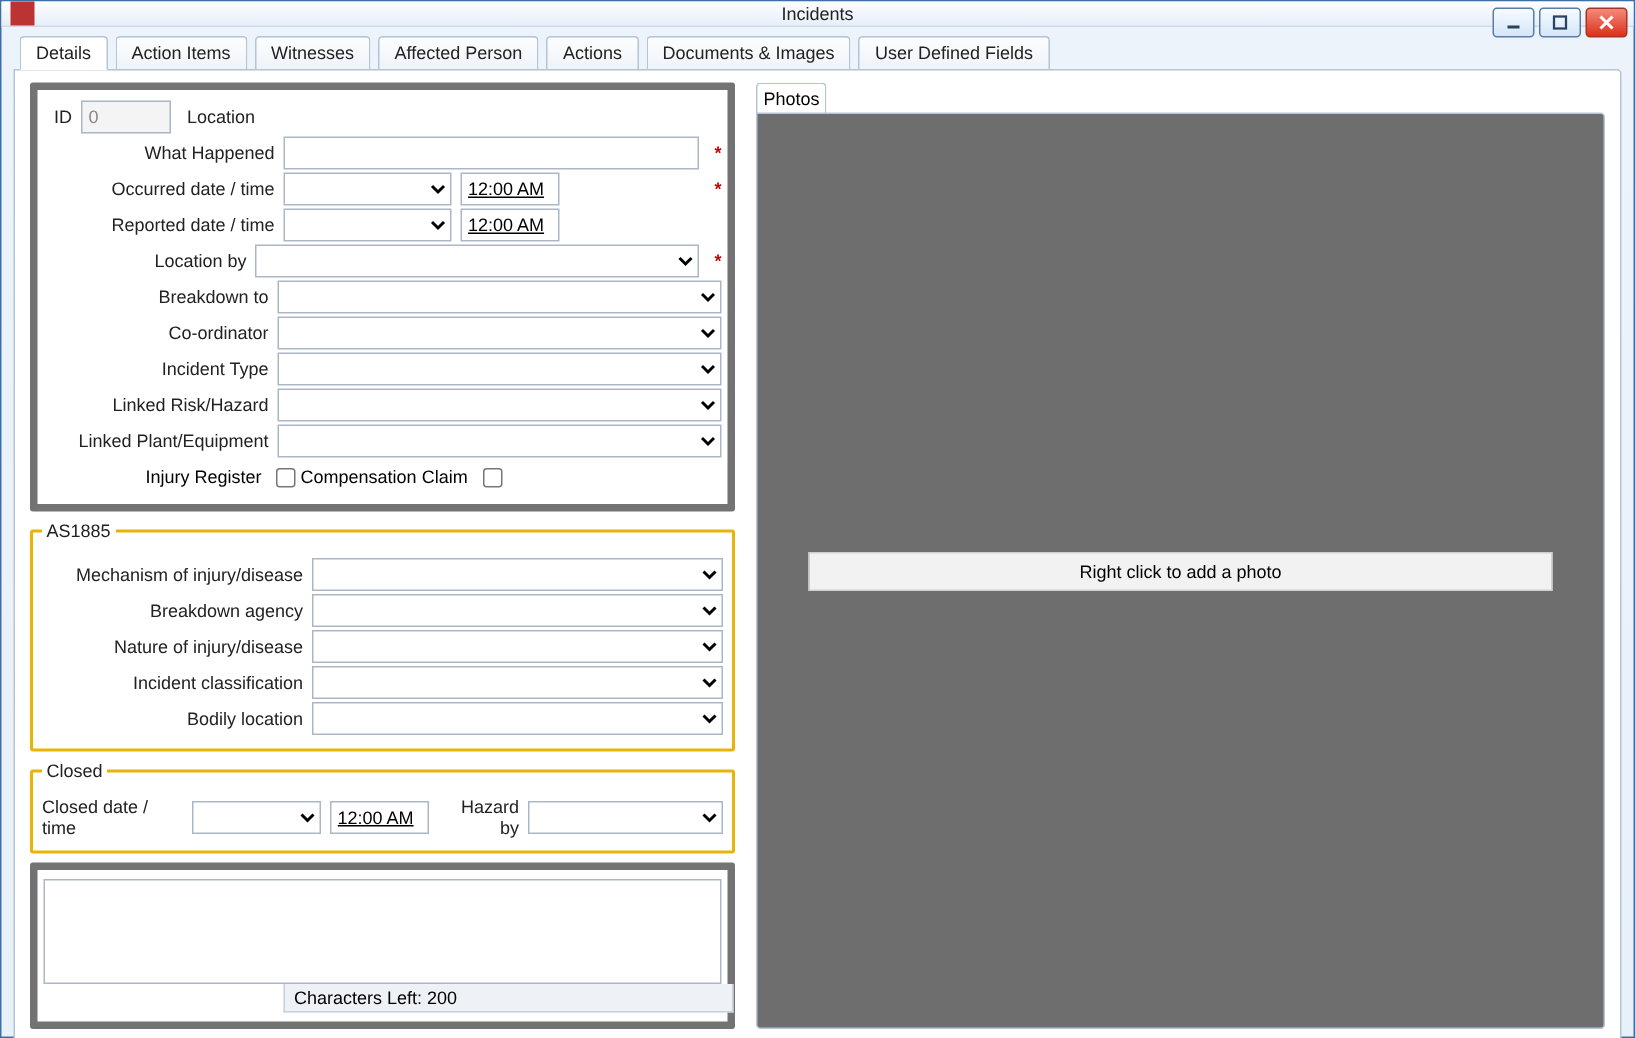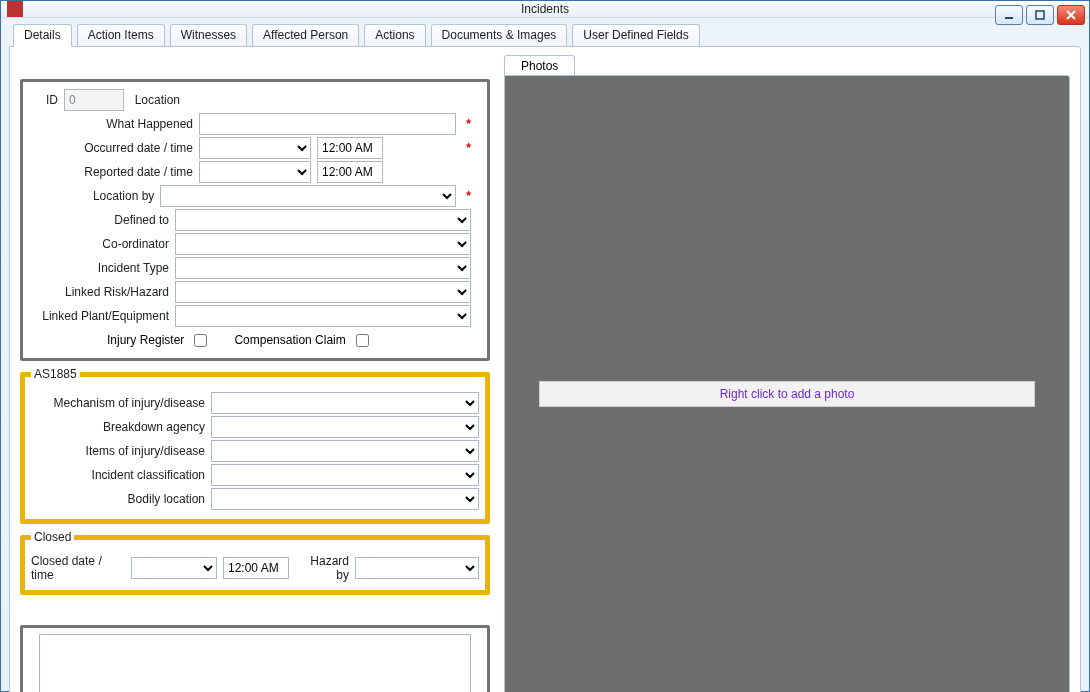--- a/index.html
+++ b/index.html
@@ -23,45 +23,45 @@
 
 .left-col { width:470px; display:flex; flex-direction:column; gap:6px; }
 .right-col { flex:1; display:flex; flex-direction:column; }
 
 .form-row { display:flex; align-items:center; min-height:24px; }
 .form-row .lbl { width:160px; text-align:right; padding-right:6px; color:#222; }
 .form-row .lbl.sm { width:90px; }
 .form-row .ctrl { flex:1; display:flex; align-items:center; gap:6px; }
 input.text, select, input.time { border:1px solid #abb7c7; background:#fff; height:22px; padding:2px 4px; }
 input.text[disabled] { background:#f4f4f4; color:#888; }
-input.time { width:66px; }
+input.time { width:66px;text-decoration:underline; }
 select { padding:1px 2px; }
 select.full { width:296px; }
 select.date { width:112px; }
 .req { color:#c00; font-weight:bold; margin-left:4px; }
-fieldset { border:5px solid #eab308; border-radius:2px; margin:0; padding:10px 6px 8px; }
+fieldset { border:2px solid #eab308; border-radius:2px; margin:0; padding:10px 6px 8px; }
 fieldset legend { color:#222; padding:0 3px; }
-.check-row { display:flex; align-items:center; gap:24px; margin-left:68px;}
+.check-row { display:flex; align-items:center; margin-left:68px;}
 .check-row label { display:flex; align-items:center; gap:6px; }
 .notes-row { display:flex; }
 .notes-row .lbl { width:160px; text-align:right; padding-right:6px; padding-top:4px; }
 textarea.notes { flex:1; height:70px; border:1px solid #abb7c7; resize:none; padding:3px; }
 .char-left { margin-left:160px; border:1px solid #c6d1df; border-top:none; background:#eef1f5; padding:2px 6px; width:300px; }
 
 .photo-tab-wrap { display:flex; margin-bottom:-1px; }
-.photo-tab { border:1px solid #b5c4d7; border-bottom:none; background:#fff; padding:3px 16px; border-radius:3px 3px 0 0; }
+.photo-tab { border:1px solid #b5c4d7; border-bottom:none; background:#fff; padding:3px 4px; border-radius:3px 3px 0 0; }
 .photo-area { flex:1; border:1px solid #b5c4d7; background:#6e6e6e; border-radius:0 3px 3px 3px; display:flex; align-items:center; justify-content:center; }
-.photo-hint { background:#f2f2f2; border:1px solid #cfcfcf; color:#6d28d9; padding:5px 10px; width:88%; text-align:center; }
+.photo-hint { background:#f2f2f2; border:1px solid #cfcfcf; color:#000000; padding:5px 10px; width:88%; text-align:center; }
 
 .button-row { display:flex; justify-content:flex-end; gap:10px; padding:8px 10px 6px; }
 .btn { width:78px; height:23px; border:1px solid #9bb0c8; background:linear-gradient(#fdfdfe,#e7eef7); border-radius:3px; cursor:pointer; }
 .btn.default { border:1px solid #3c7fb1; box-shadow:0 0 0 1px #7eb4ea inset; }
 .btn[disabled] { color:#9a9a9a; cursor:default; }
 
-.group { border:3px solid #737373; border-radius:2px; padding:6px 16px;margin-top:24px; }
+.group { border:5px solid #737373; border-radius:2px; padding:6px 4px; }
 </style>
 </head>
 <body>
 
 <div class="window">
   <div class="titlebar">
     <span class="app-icon"></span>
     <span class="title">Incidents</span>
     <div class="win-btns">
       <div class="win-btn">
@@ -126,21 +126,21 @@
               </div>
           </div>
           <div class="form-row">
             <span class="lbl">Location by</span>
             <div class="ctrl">
                 <select class="full"><option></option></select>
                 <span class="req">*</span>
               </div>
           </div>
           <div class="form-row">
-            <span class="lbl">Defined to</span>
+            <span class="lbl">Breakdown to</span>
             <div class="ctrl">
                 <select class="full"><option></option></select>
               </div>
           </div>
           <div class="form-row">
             <span class="lbl">Co-ordinator</span>
             <div class="ctrl">
                 <select class="full"><option></option></select>
               </div>
           </div>
@@ -178,21 +178,21 @@
           <legend>AS1885</legend>
           <div class="form-row">
               <span class="lbl" style="width:180px">Mechanism of injury/disease</span>
               <select style="flex:1"><option></option></select>
             </div>
           <div class="form-row">
               <span class="lbl" style="width:180px">Breakdown agency</span>
               <select style="flex:1"><option></option></select>
             </div>
           <div class="form-row">
-              <span class="lbl" style="width:180px">Items of injury/disease</span>
+              <span class="lbl" style="width:180px">Nature of injury/disease</span>
               <select style="flex:1"><option></option></select>
             </div>
           <div class="form-row">
               <span class="lbl" style="width:180px">Incident classification</span>
               <select style="flex:1"><option></option></select>
             </div>
           <div class="form-row">
               <span class="lbl" style="width:180px">Bodily location</span>
               <select style="flex:1"><option></option></select>
             </div>
@@ -206,20 +206,21 @@
             <input class="time" style="margin: 0px 6px;" value="12:00 AM">
             <span class="lbl" style="width:60px">Hazard by</span>
             <select style="flex:1"><option></option></select>
           </div>
         </fieldset>
 
         <div class="group">
           <div class="notes-row">
             <textarea class="notes" style=""></textarea>
           </div>
+          <div class="char-left">Characters Left: 200</div>
         </div>
       </div>
 
       <div class="right-col">
         <div class="photo-tab-wrap">
           <div class="photo-tab">Photos</div>
         </div>
         <div class="photo-area">
           <div class="photo-hint">Right click to add a photo</div>
         </div>

